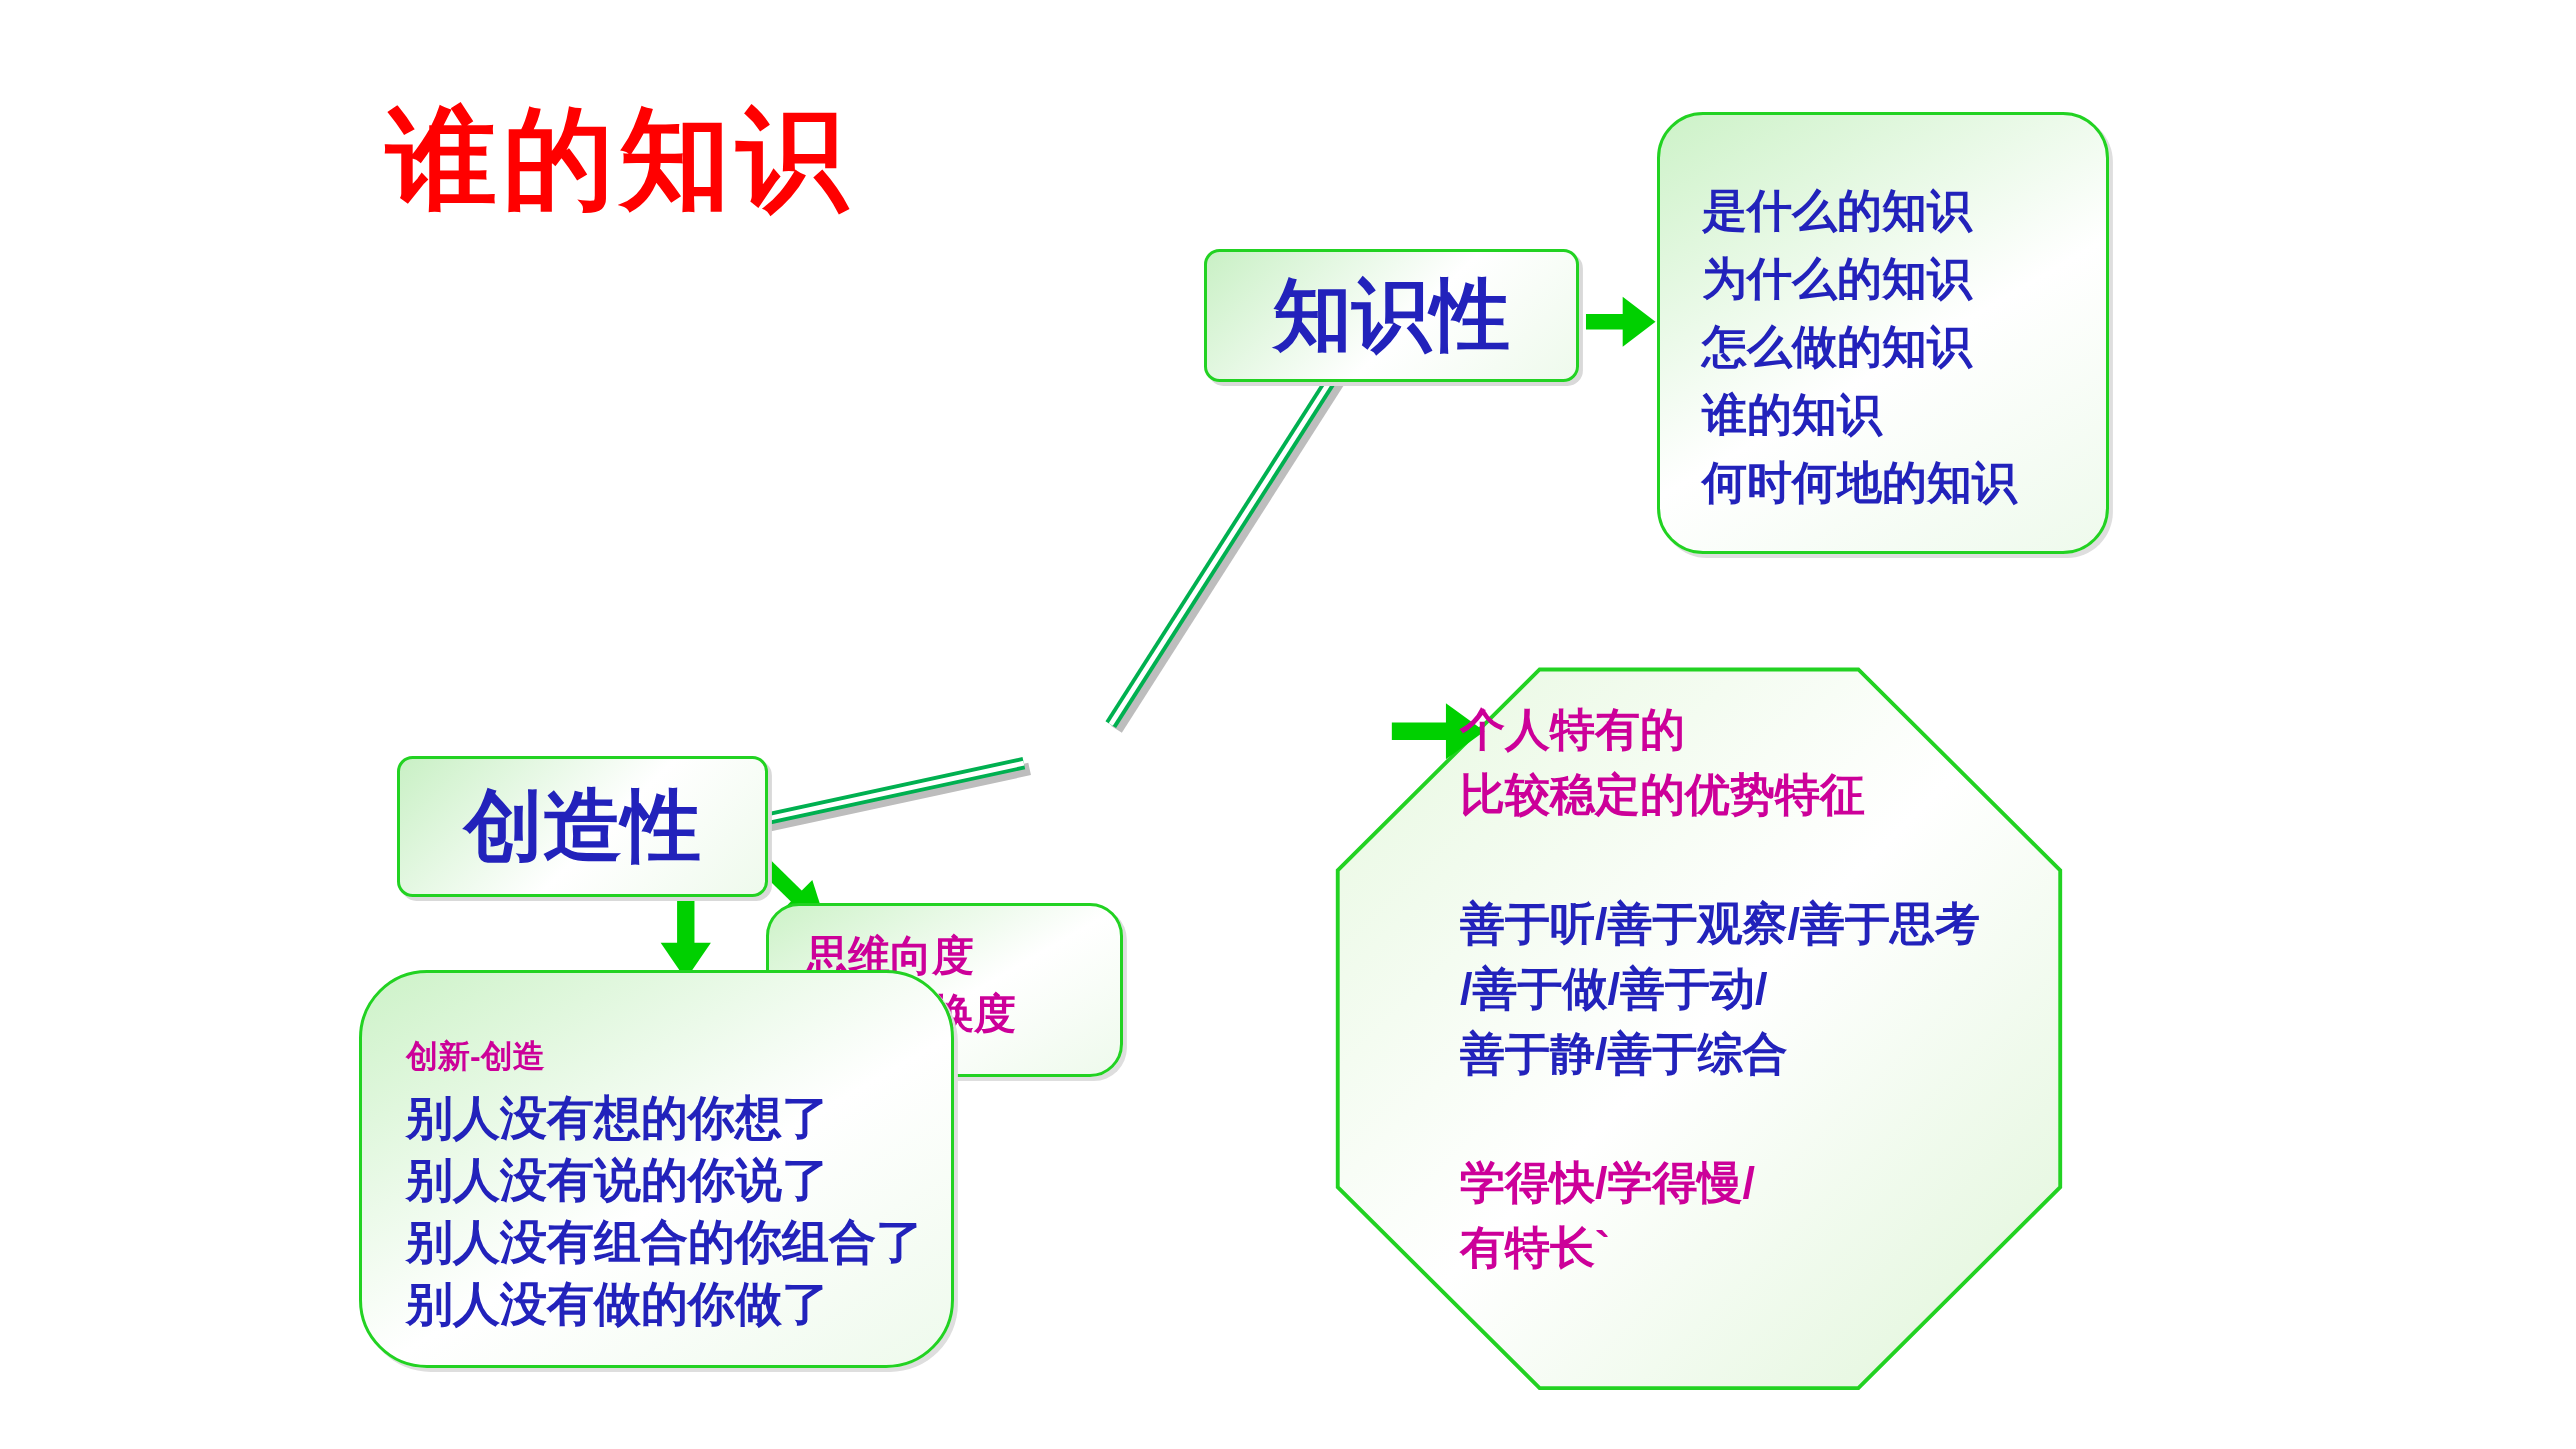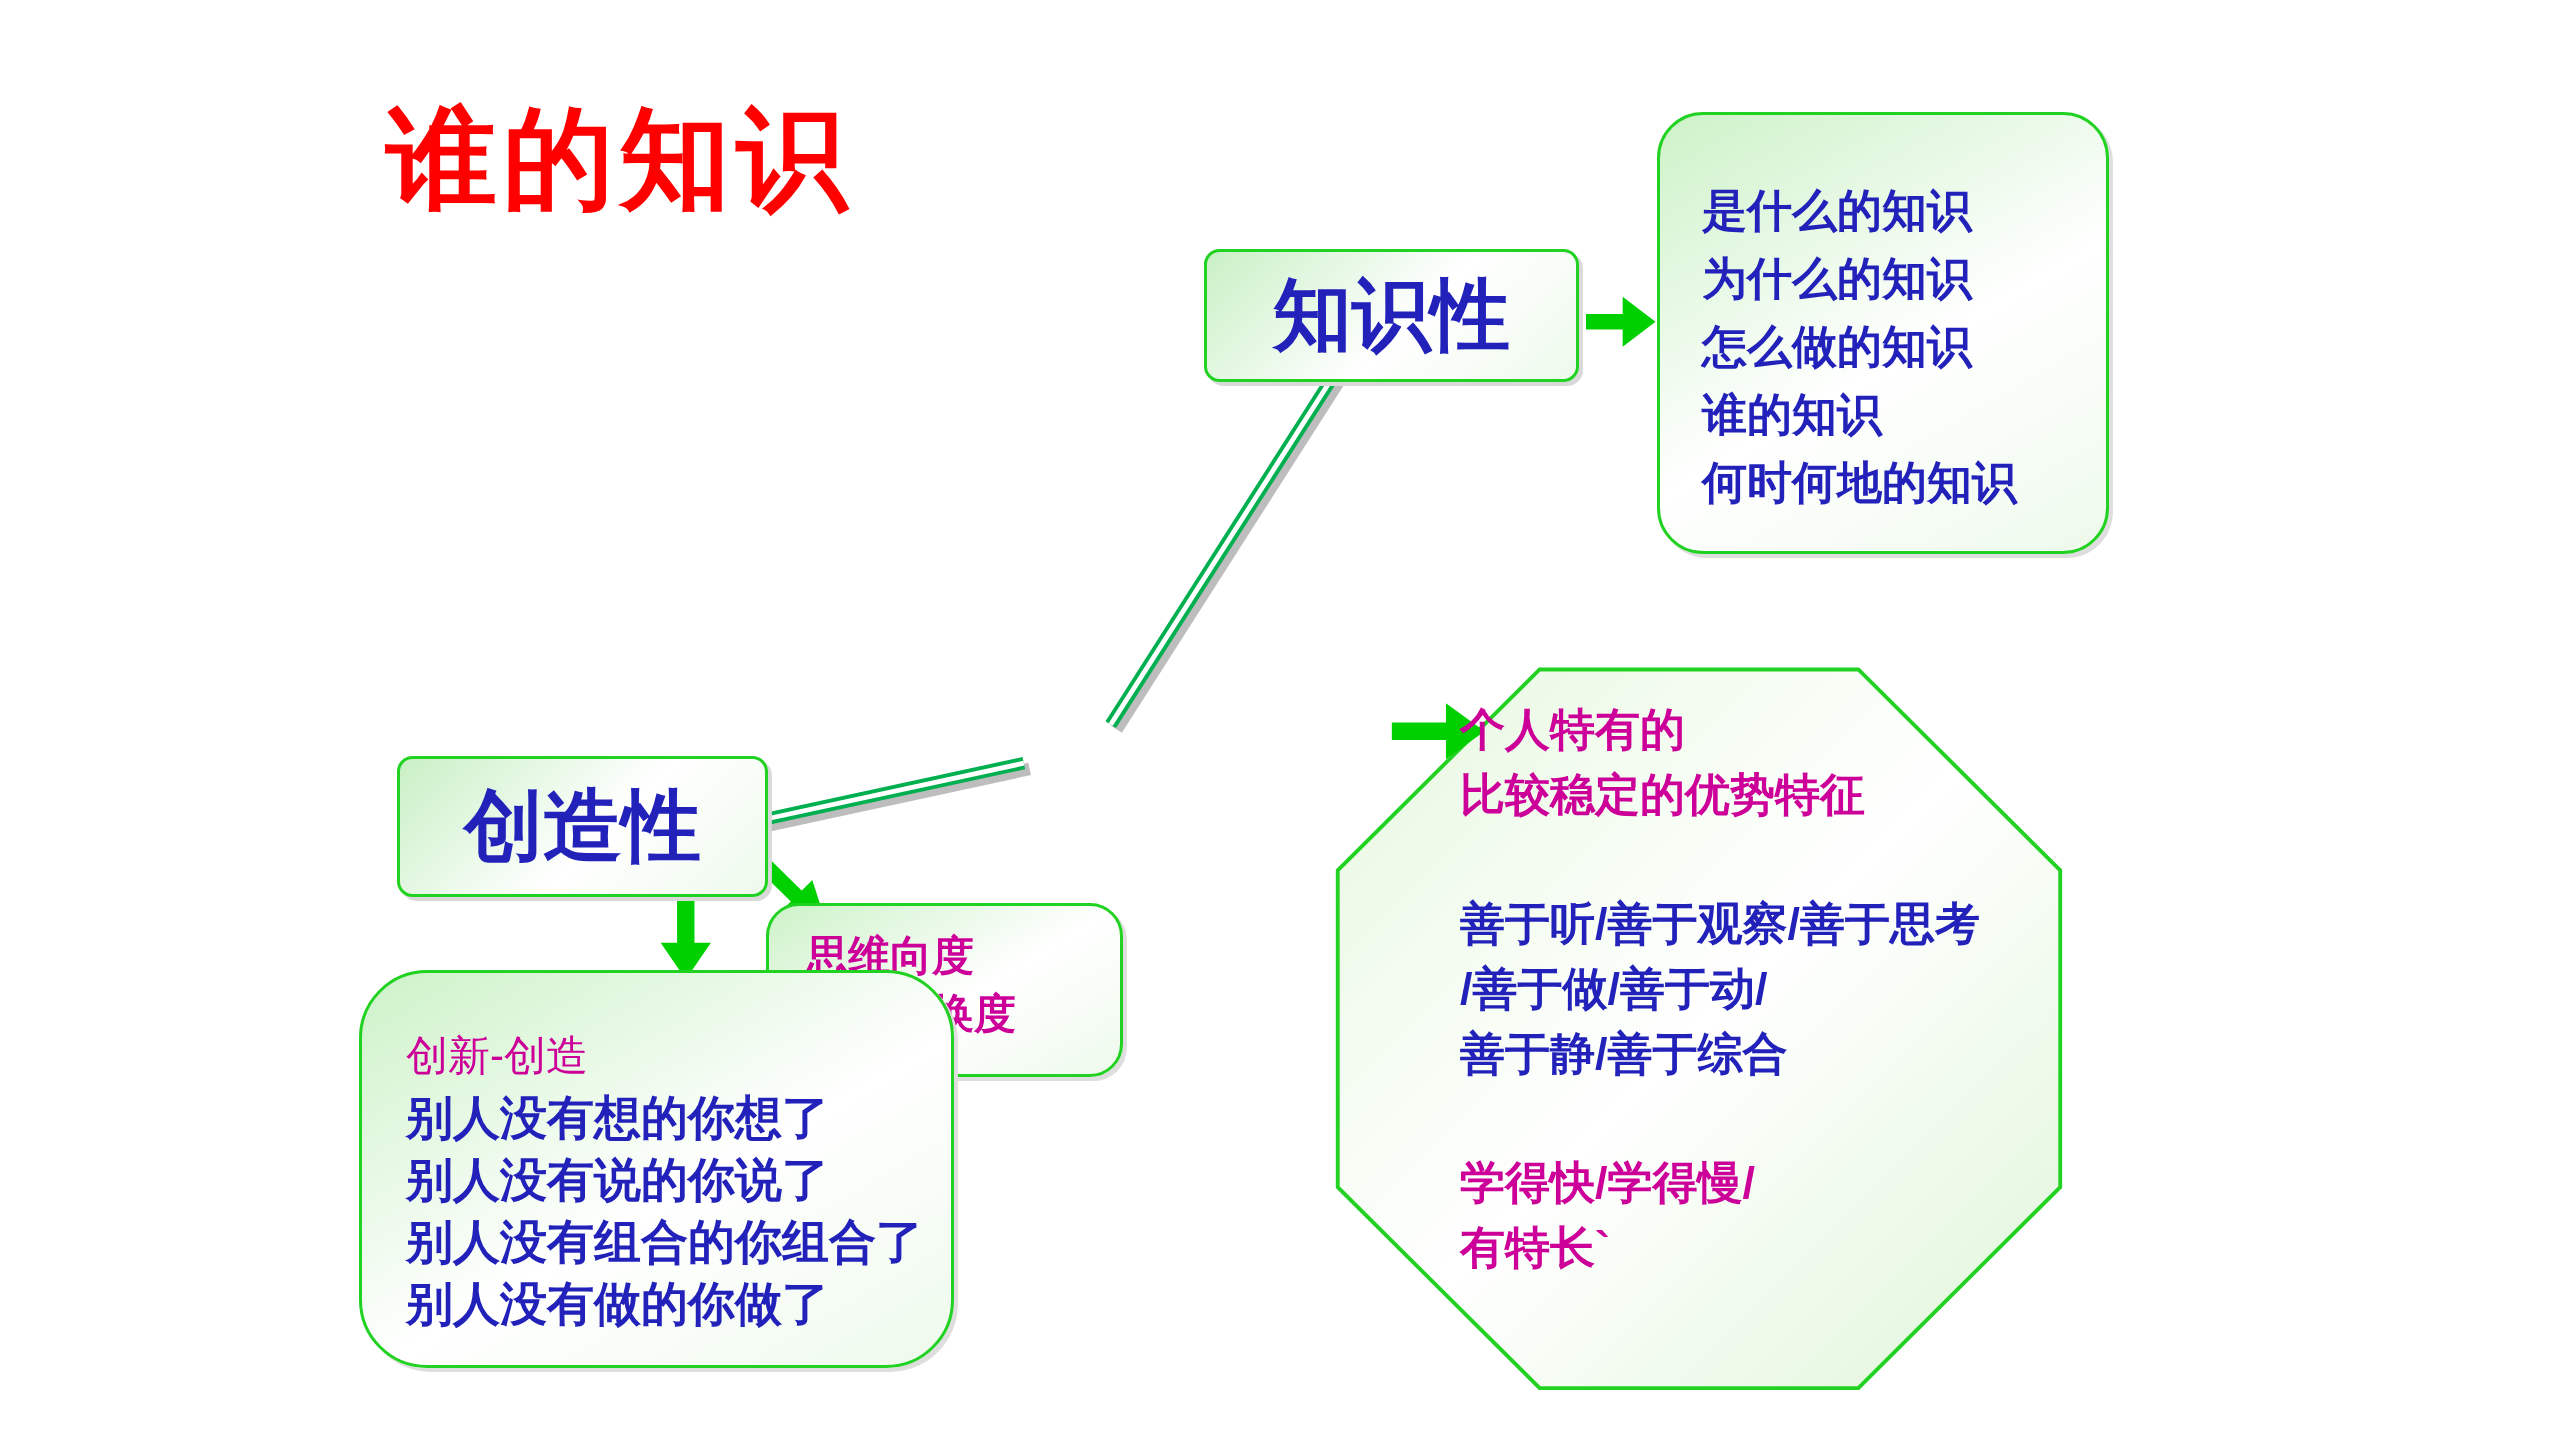--- a/index.html
+++ b/index.html
@@ -27,21 +27,21 @@
     position:absolute;z-index:1;box-sizing:border-box;
     border:3.9px solid #22d222;
     background:linear-gradient(150deg,#cdf2c8 0%,#ffffff 55%,#eefaec 100%);
     box-shadow:3.9px 3.9px 0 #dedede;
   }
   #knowledge-list{left:1657px;top:112px;width:452px;height:442px;border-radius:46px;padding:62px 9.7px 0 42px;}
   #knowledge-list .line{font-size:45px;font-weight:bold;color:#2222bb;line-height:68px;white-space:nowrap;}
   #thinking-box{left:766px;top:903px;width:357px;height:174px;border-radius:33px;padding:21px 0 0 37px;}
   #thinking-box .line{font-size:42px;font-weight:bold;color:#cc0099;line-height:58px;white-space:nowrap;}
   #creation-box{left:359px;top:970px;width:595px;height:398px;border-radius:68px;padding:52px 0 0 44px;}
-  #creation-box .heading{font-size:42px;font-weight:normal;color:#cc0099;line-height:62px;white-space:nowrap;}
+  #creation-box .heading{font-size:32px;font-weight:bold;color:#cc0099;line-height:62px;white-space:nowrap;}
   #creation-box .line{font-size:47px;font-weight:bold;color:#2222bb;line-height:62px;white-space:nowrap;}
   #octagon-text{position:absolute;z-index:1;left:1460px;top:697px;width:705px;}
   #octagon-text .line{font-size:45px;font-weight:bold;line-height:65px;white-space:nowrap;}
   #octagon-text .blue{color:#2222bb;}
   #octagon-text .magenta{color:#cc0099;}
   #octagon-text .spacer{height:64px;}
 </style>
 </head>
 <body>
 

